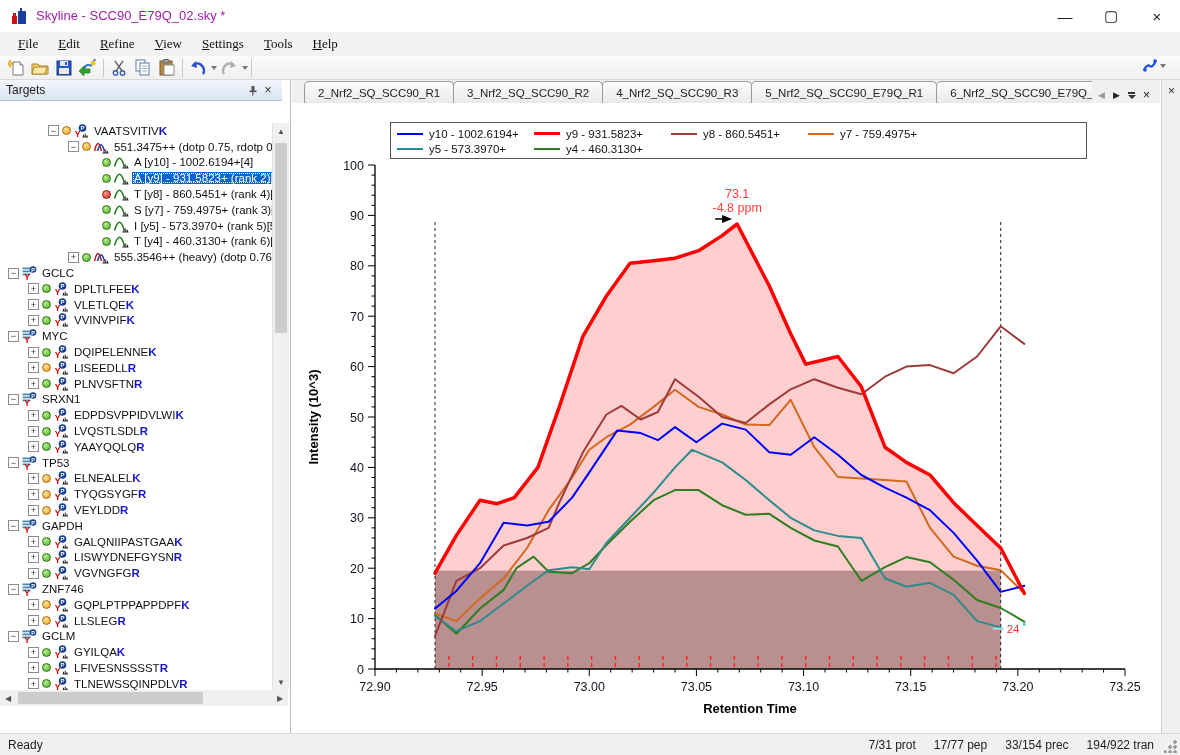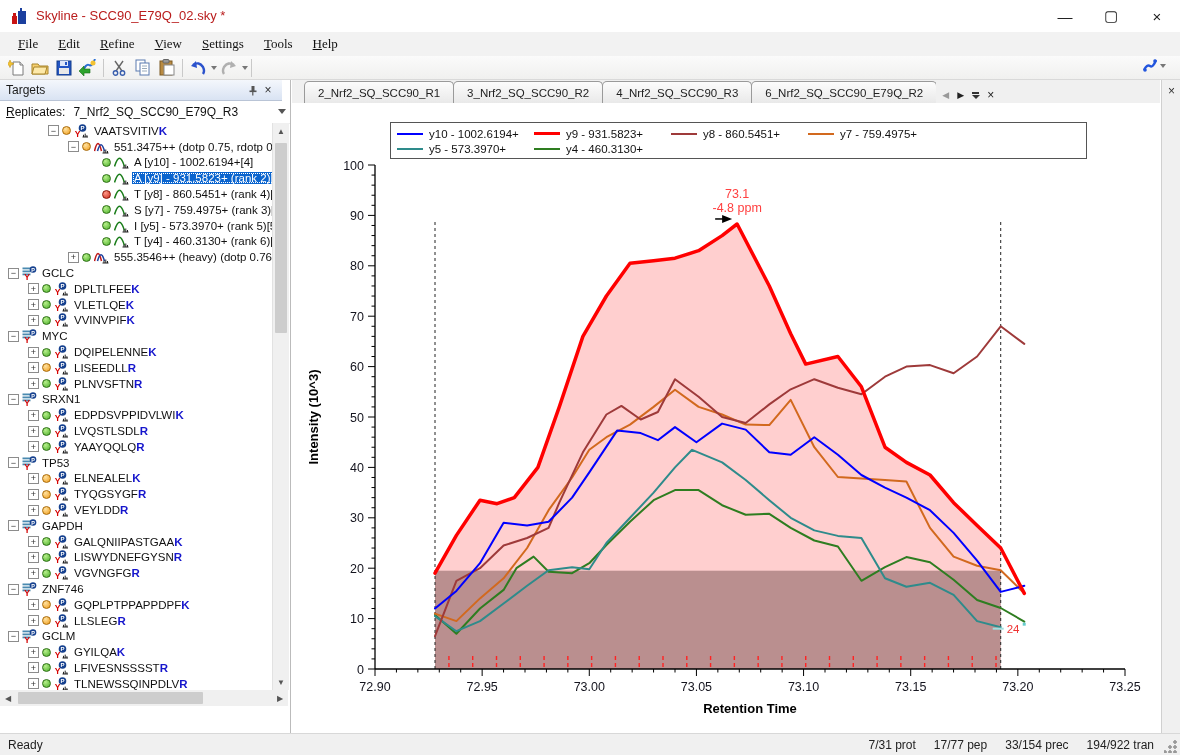--- a/index.html
+++ b/index.html
@@ -3,21 +3,21 @@
 <meta charset="utf-8">
 <style>
   html,body{margin:0;padding:0;}
   body{width:1180px;height:755px;position:relative;overflow:hidden;background:#fff;
        font-family:"Liberation Sans",sans-serif;font-size:12px;color:#111;
        -webkit-font-smoothing:antialiased;}
   .abs{position:absolute;}
   
   #titlebar{left:0;top:0;width:1180px;height:32px;background:#fff;border-bottom:1px solid #e8e8e8;}
   #app-icon{left:10px;top:7px;width:18px;height:18px;}
-  #title-text{left:36px;top:8px;font-size:13px;color:#b91c1c;}
+  #title-text{left:36px;top:8px;font-size:13px;color:#a21caf;}
   .wbtn{top:0;width:46px;height:32px;display:flex;align-items:center;justify-content:center;
         font-size:15px;color:#222;cursor:default;}
   
   #menubar{left:0;top:32px;width:1180px;height:24px;background:#f2f2f2;display:flex;align-items:center;padding-left:8px;box-sizing:border-box;}
   .menu-item{padding:3px 10px;font-size:13px;color:#111;display:inline-block;font-family:Liberation Serif, serif;}
   .menu-item::first-letter{text-decoration:underline;}
   
   #toolbar{left:0;top:56px;width:1180px;height:24px;background:linear-gradient(#fbfbfb,#f0f0ef);border-bottom:1px solid #d9d9d9;display:flex;align-items:center;padding-left:4px;box-sizing:border-box;}
   .tbtn{width:24px;height:22px;display:flex;align-items:center;justify-content:center;}
   .tsep{width:1px;height:18px;background:#c9c9c9;margin:0 3px;}
@@ -193,27 +193,20 @@
     <span class="cap">Targets</span>
     <span class="hbtn">
       <svg width="11" height="11" viewBox="0 0 11 11">
           <rect x="4.5" y="1" width="3" height="5" fill="#555"></rect>
           <rect x="2.5" y="5.5" width="7" height="1.6" fill="#555"></rect>
           <rect x="5.2" y="7" width="1.2" height="3.5" fill="#555"></rect>
         </svg>
     </span>
     <span class="hbtn">×</span>
   </div>
-  <div class="abs" id="t-repl">
-    <span class="lbl">Replicates:</span>
-    <span id="repl-combo">
-      <span>7_Nrf2_SQ_SCC90_E79Q_R3</span>
-      <span class="dd"></span>
-    </span>
-  </div>
   <div class="abs" id="t-tree">
       <div class="trow" style="padding-left: 48px;">
         <span class="ebox">−</span>
         <span class="dot orange"></span>
         <span class="ticon"><svg width="15" height="14" viewBox="0 0 15 14">
             <circle cx="8.5" cy="4" r="3.8" fill="#16418f"></circle>
             <text x="8.5" y="6.3" font-size="6" fill="#fff" text-anchor="middle" font-weight="bold">P</text>
             <text x="3.5" y="13.2" font-size="8.5" fill="#d40000" font-weight="bold" text-anchor="middle">Y</text>
             <g stroke="#222" stroke-width="1">
               <line x1="8.5" y1="13" x2="14" y2="13"></line>
@@ -767,20 +760,21 @@
     <div class="thumb" style="left:18px;top:2px;width:185px;height:12px;"></div>
     <div class="sb-btn" style="right:0;top:0;">▶</div>
   </div>
 </div>
 
 <div class="abs" id="tabstrip">
   <div id="tabs-scroll">
       <div class="tab">2_Nrf2_SQ_SCC90_R1</div>
       <div class="tab">3_Nrf2_SQ_SCC90_R2</div>
       <div class="tab">4_Nrf2_SQ_SCC90_R3</div>
+      <div class="tab">5_Nrf2_SQ_SCC90_E79Q_R1</div>
       <div class="tab">6_Nrf2_SQ_SCC90_E79Q_R2</div>
     </div>
   <div id="tabnav">
     <span class="tnbtn dis">◀</span>
     <span class="tnbtn">▶</span>
     <span class="tnbtn">
         <span class="dockmenu">
           <span class="bar"></span>
           <span class="tri"></span>
         </span>

